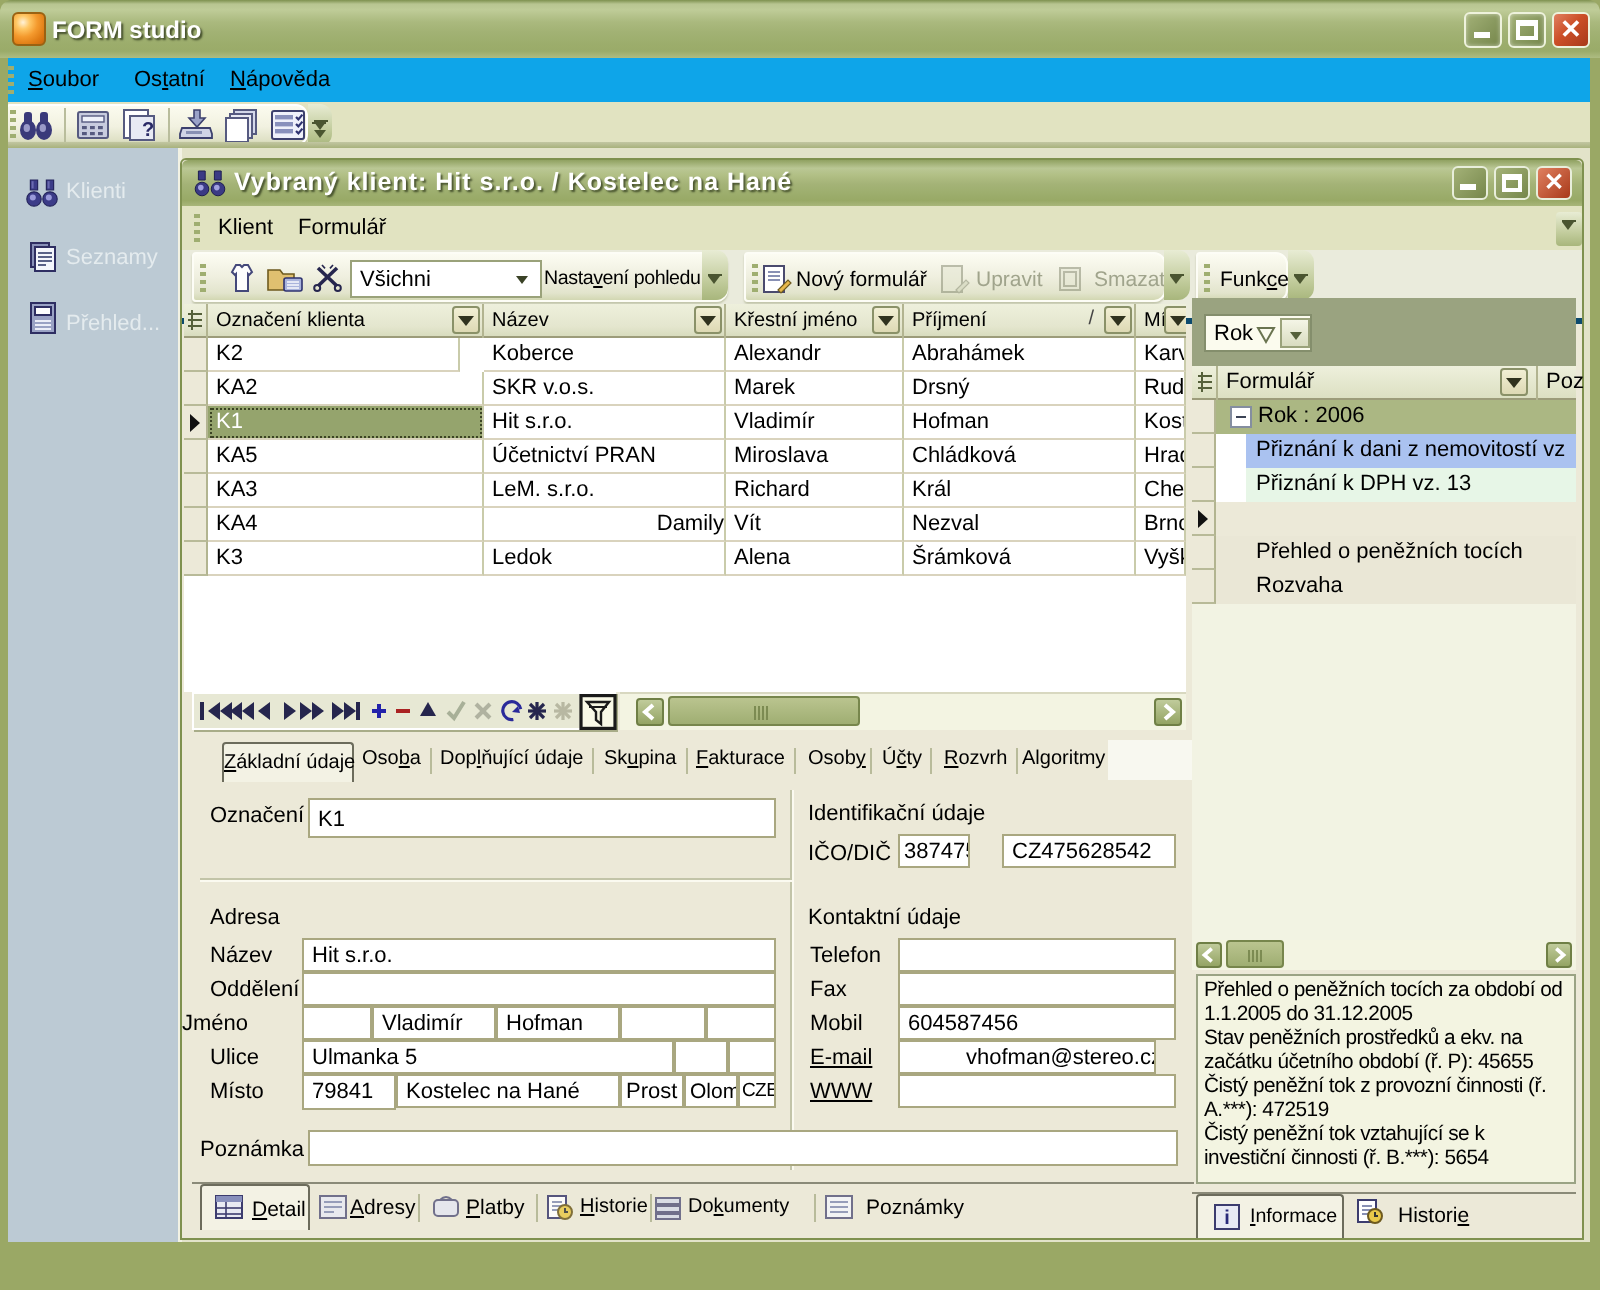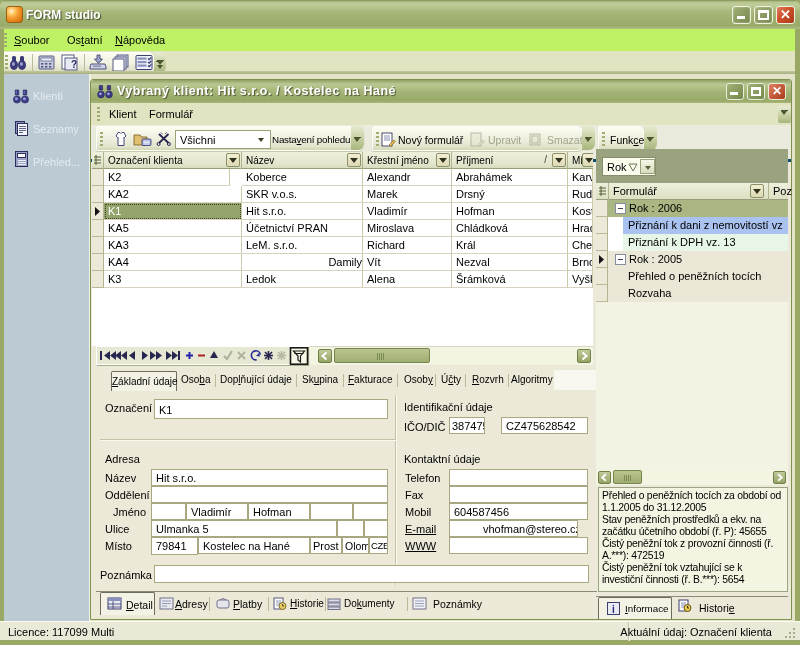--- a/index.html
+++ b/index.html
@@ -14,21 +14,21 @@
   border-radius:6px 6px 0 0; }
 #appicon { left:6px; top:6px; width:17px; height:17px; border-radius:3px;
   background:radial-gradient(circle at 30% 28%, #fff2d8 0%, #ffc866 22%, #f49a2e 48%, #e07c14 75%, #c9660e 100%);
   border:1px solid #9a6212; }
 #apptitle { left:26px; top:8px; color:#fff; font-weight:bold; font-size:12px; text-shadow:1px 1px 1px rgba(50,60,30,.85); letter-spacing:0px; }
 .winbtn { top:6px; width:19px; height:18px; border-radius:3px; border:1px solid #eef2dc; color:#fff; text-align:center; }
 .winbtn.olive { background:linear-gradient(135deg,#a3b177 0%,#8b9b61 50%,#76874b 100%); box-shadow:inset 0 0 2px rgba(255,255,255,.5); }
 .winbtn.red { background:linear-gradient(135deg,#e08060 0%,#cc4f28 45%,#a83a1a 100%); }
 
 
-#menubar { left:0; top:29px; width:800px; height:22px; background:#bef264; }
+#menubar { left:0; top:29px; width:800px; height:22px; background:#0ea5e9; }
 #menubar .mi { position:absolute; top:5px; }
 #toolbar { left:0; top:51px; width:800px; height:23px; background:#e1e3c1; }
 .grip { position:absolute; width:3px; background:repeating-linear-gradient(180deg,#9fae70 0px,#9fae70 2px,transparent 2px,transparent 4px); }
 .tsep { position:absolute; width:1px; background:#b9bd9c; }
 
 
 #client { left:0; top:74px; width:800px; height:547px; background:#e2e3c9; }
 #lborder { left:0; top:29px; width:4px; height:616px; background:#9aa865; }
 #rborder { left:795px; top:29px; width:5px; height:616px; background:#9aa865; }
 #bborder { left:0; top:640px; width:800px; height:5px; background:#9aa865; }
@@ -475,21 +475,21 @@
       <div class="fld" style="left:63px;top:9px;width:234px;height:20px;padding-top:4px;">K1</div>
       <div class="abs" style="left:304px;top:5px;width:1px;height:190px;background:#c2c4a8;box-shadow:1px 0 0 #fbfaf0;"></div>
       <div class="lbl" style="left:313px;top:11px;">Identifikační údaje</div>
       <div class="lbl" style="left:313px;top:31px;">IČO/DIČ</div>
       <div class="fld" style="left:358px;top:27px;width:36px;height:17px;padding-left:2px;">38747565</div>
       <div class="fld" style="left:410px;top:27px;width:87px;height:17px;">CZ475628542</div>
       <div class="abs" style="left:9px;top:49px;width:296px;height:1px;background:#c2c4a8;box-shadow:0 1px 0 #fbfaf0;"></div>
       <div class="lbl" style="left:14px;top:63px;">Adresa</div>
       <div class="lbl" style="left:14px;top:82px;">Název</div>
       <div class="lbl" style="left:14px;top:99px;">Oddělení</div>
-      <div class="lbl" style="left:22px;top:116px;">Jméno</div>
+      <div class="lbl" style="left:0;top:116px;">Jméno</div>
       <div class="lbl" style="left:14px;top:133px;">Ulice</div>
       <div class="lbl" style="left:14px;top:150px;">Místo</div>
       <div class="fld" style="left:60px;top:79px;width:237px;height:17px;">Hit s.r.o.</div>
       <div class="fld" style="left:60px;top:96px;width:237px;height:17px;"></div>
       <div class="fld" style="left:60px;top:113px;width:35px;height:17px;"></div>
       <div class="fld" style="left:95px;top:113px;width:62px;height:17px;">Vladimír</div>
       <div class="fld" style="left:157px;top:113px;width:62px;height:17px;">Hofman</div>
       <div class="fld" style="left:219px;top:113px;width:43px;height:17px;"></div>
       <div class="fld" style="left:262px;top:113px;width:35px;height:17px;"></div>
       <div class="fld" style="left:60px;top:130px;width:186px;height:17px;">Ulmanka 5</div>
@@ -613,26 +613,20 @@
       <div class="abs" style="left:0;top:85px;width:12px;height:17px;background:#ece9d8;border-right:1px solid #b2b490;border-bottom:1px solid #b8ba98;"></div>
       <div class="abs" style="left:12px;top:85px;width:15px;height:17px;background:#fff;"></div>
       <div class="abs" style="left:27px;top:85px;width:165px;height:17px;background:#e7f6e7;">
           <span class="abs" style="left:5px;top:2px;">Přiznání k DPH vz. 13</span>
         </div>
       <div class="abs" style="left:0;top:102px;width:12px;height:17px;background:#ece9d8;border-right:1px solid #b2b490;border-bottom:1px solid #b8ba98;">
           <svg class="abs" style="left:2px;top:3px;" width="7" height="11" viewBox="0 0 7 11">
             <path d="M1 1 L6 5.5 L1 10 z" fill="#111"></path>
           </svg>
         </div>
-      <div class="abs" style="left:12px;top:102px;width:180px;height:17px;background:#eae7d6;">
-          <span class="abs" style="left:7px;top:3px;width:11px;height:11px;background:#fff;border:1px solid #848ea0;">
-            <span class="abs" style="left:2px;top:4px;width:5px;height:1px;background:#3c4456;"></span>
-          </span>
-          <span class="abs" style="left:21px;top:2px;">Rok : 2005</span>
-        </div>
       <div class="abs" style="left:0;top:119px;width:12px;height:17px;background:#ece9d8;border-right:1px solid #b2b490;border-bottom:1px solid #b8ba98;"></div>
       <div class="abs" style="left:12px;top:119px;width:180px;height:17px;background:#eae7d6;">
           <span class="abs" style="left:20px;top:2px;">Přehled o peněžních tocích</span>
         </div>
       <div class="abs" style="left:0;top:136px;width:12px;height:17px;background:#ece9d8;border-right:1px solid #b2b490;border-bottom:1px solid #b8ba98;"></div>
       <div class="abs" style="left:12px;top:136px;width:180px;height:17px;background:#eae7d6;">
           <span class="abs" style="left:20px;top:2px;">Rozvaha</span>
         </div>
       <div class="abs" style="left:0;top:153px;width:192px;height:168px;background:#f2f3e3;"></div>
       <div class="abs" style="left:0;top:321px;width:192px;height:15px;background:#f3f4e2;">
@@ -659,28 +653,13 @@
             <line x1="4" y1="6" x2="9" y2="6"></line>
             <line x1="4" y1="8" x2="9" y2="8"></line>
           </g>
           <circle cx="10.5" cy="9" r="3.5" fill="#e8c84a" stroke="#6e5a1e"></circle>
           <path d="M10.5 7 v2 h1.5" fill="none" stroke="#333"></path>
         </svg>
       <div class="abs" style="left:103px;top:453px;font-size:10.5px;">Histori<u class="mn">e</u></div>
     </div>
   </div>
 
-  <div id="statusbar" class="abs">
-    <span class="abs" style="left:8px;top:4px;">Licence: 117099 Multi</span>
-    <span class="abs" style="left:628px;top:0px;width:1px;height:19px;background:#c2c4a8;box-shadow:1px 0 0 #f6f6ec;"></span>
-      <span class="abs" style="right:28px;top:4px;">Aktuální údaj: Označení klienta</span>
-      <svg class="abs" style="right:3px;top:6px;" width="12" height="12" viewBox="0 0 12 12">
-        <g fill="#a8ac86">
-          <rect x="8" y="8" width="2" height="2"></rect>
-          <rect x="8" y="4" width="2" height="2"></rect>
-          <rect x="4" y="8" width="2" height="2"></rect>
-          <rect x="8" y="0" width="2" height="2"></rect>
-          <rect x="4" y="4" width="2" height="2"></rect>
-          <rect x="0" y="8" width="2" height="2"></rect>
-        </g>
-      </svg>
-  </div>
 </div>
 
 </body></html>

